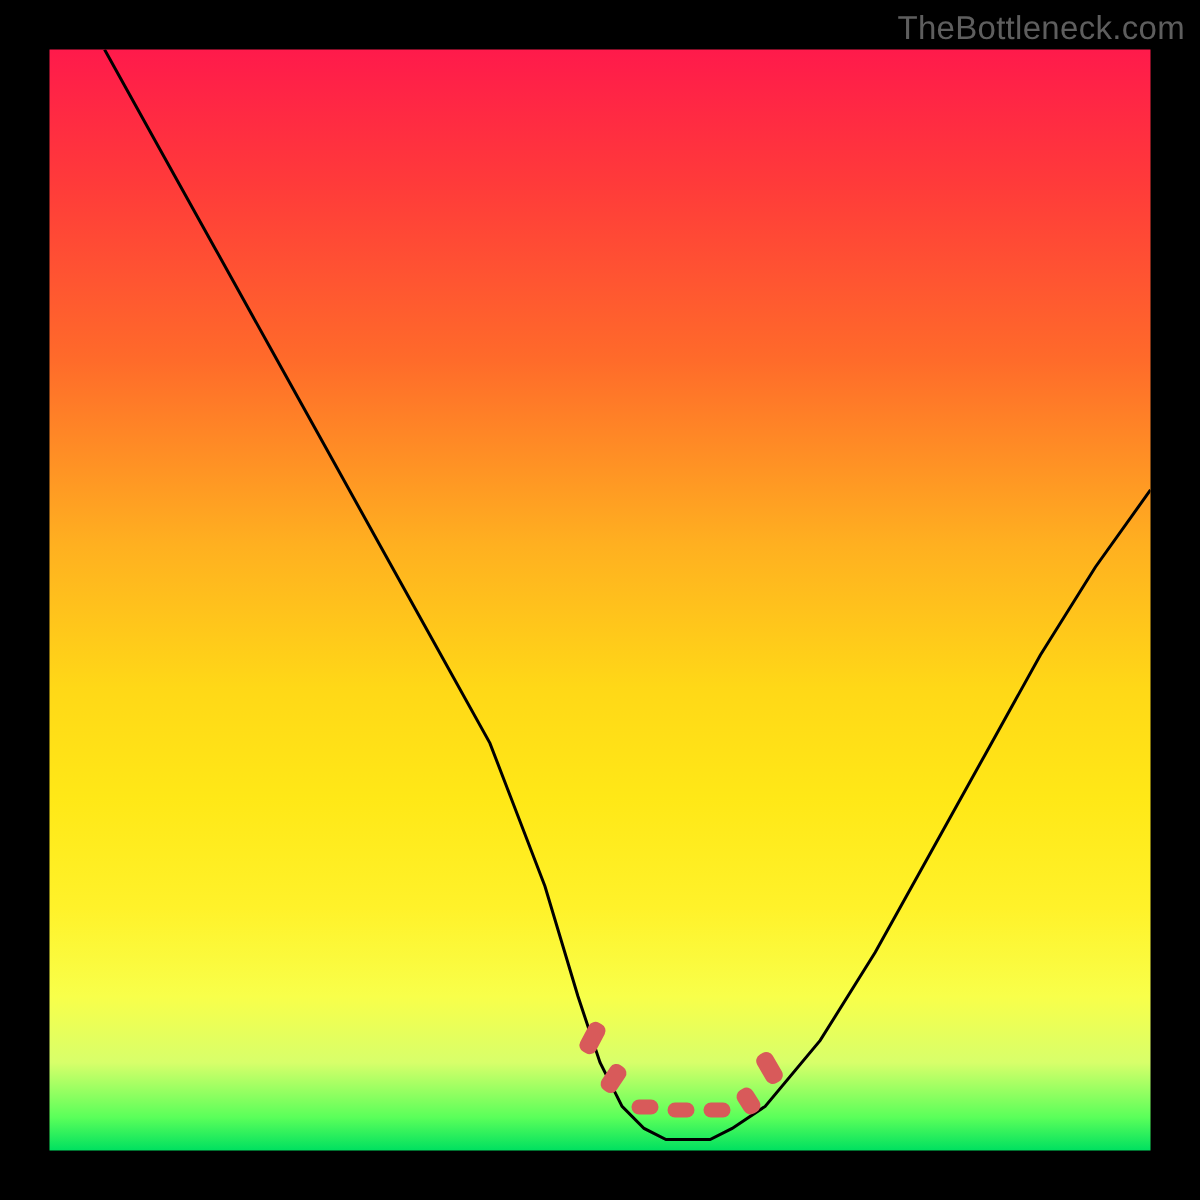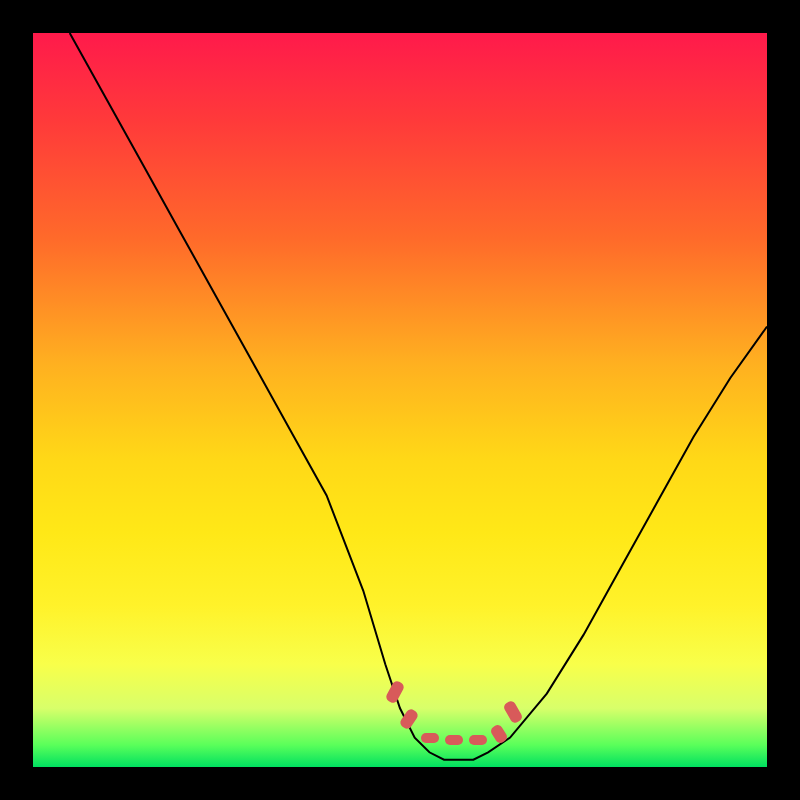--- a/index.html
+++ b/index.html
@@ -65,20 +65,21 @@
   .dash {
     position: absolute;
     background: #d85a5a;
     border-radius: 5px;
   }
 </style>
 </head>
 <body>
 
 <div class="frame">
+  <div class="watermark">TheBottleneck.com</div>
 
   <div class="plot">
 
     <svg class="curve" viewBox="0 0 734 734" preserveAspectRatio="none">
       <path id="curvePath" d="M36.7 0.0 L73.4 66.1 L110.1 132.1 L146.8 198.2 L183.5 264.2 L220.2 330.3 L256.9 396.4 L293.6 462.4 L330.3 557.8 L352.3 631.2 L367.0 675.3 L381.7 704.6 L396.4 719.3 L411.0 726.7 L425.7 726.7 L440.4 726.7 L455.1 719.3 L477.1 704.6 L513.8 660.6 L550.5 601.9 L587.2 535.8 L623.9 469.8 L660.6 403.7 L697.3 345.0 L734.0 293.6" fill="none" stroke="#000" stroke-width="2"></path>
     </svg>
 
     <div class="dashes">
 
       <div class="dash" style="left:356px; top:648px; width:12px; height:22px; transform:rotate(28deg);"></div>

